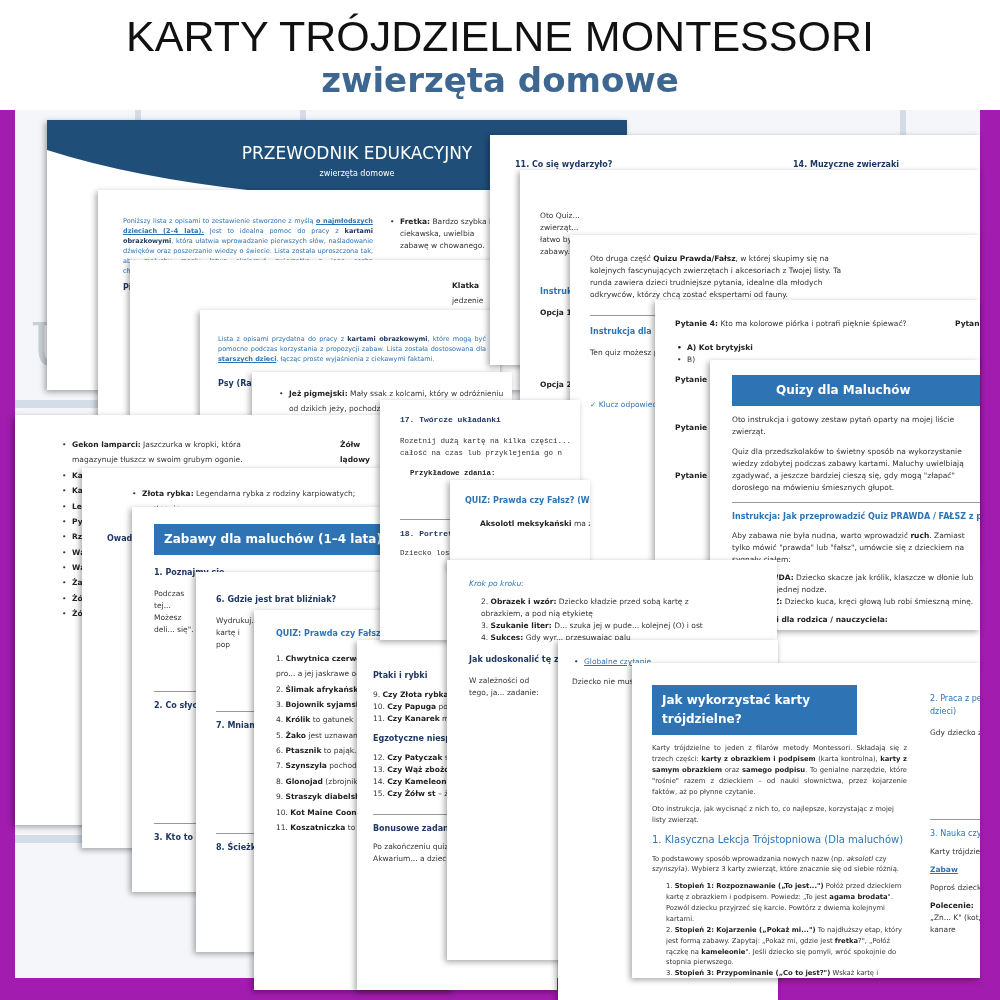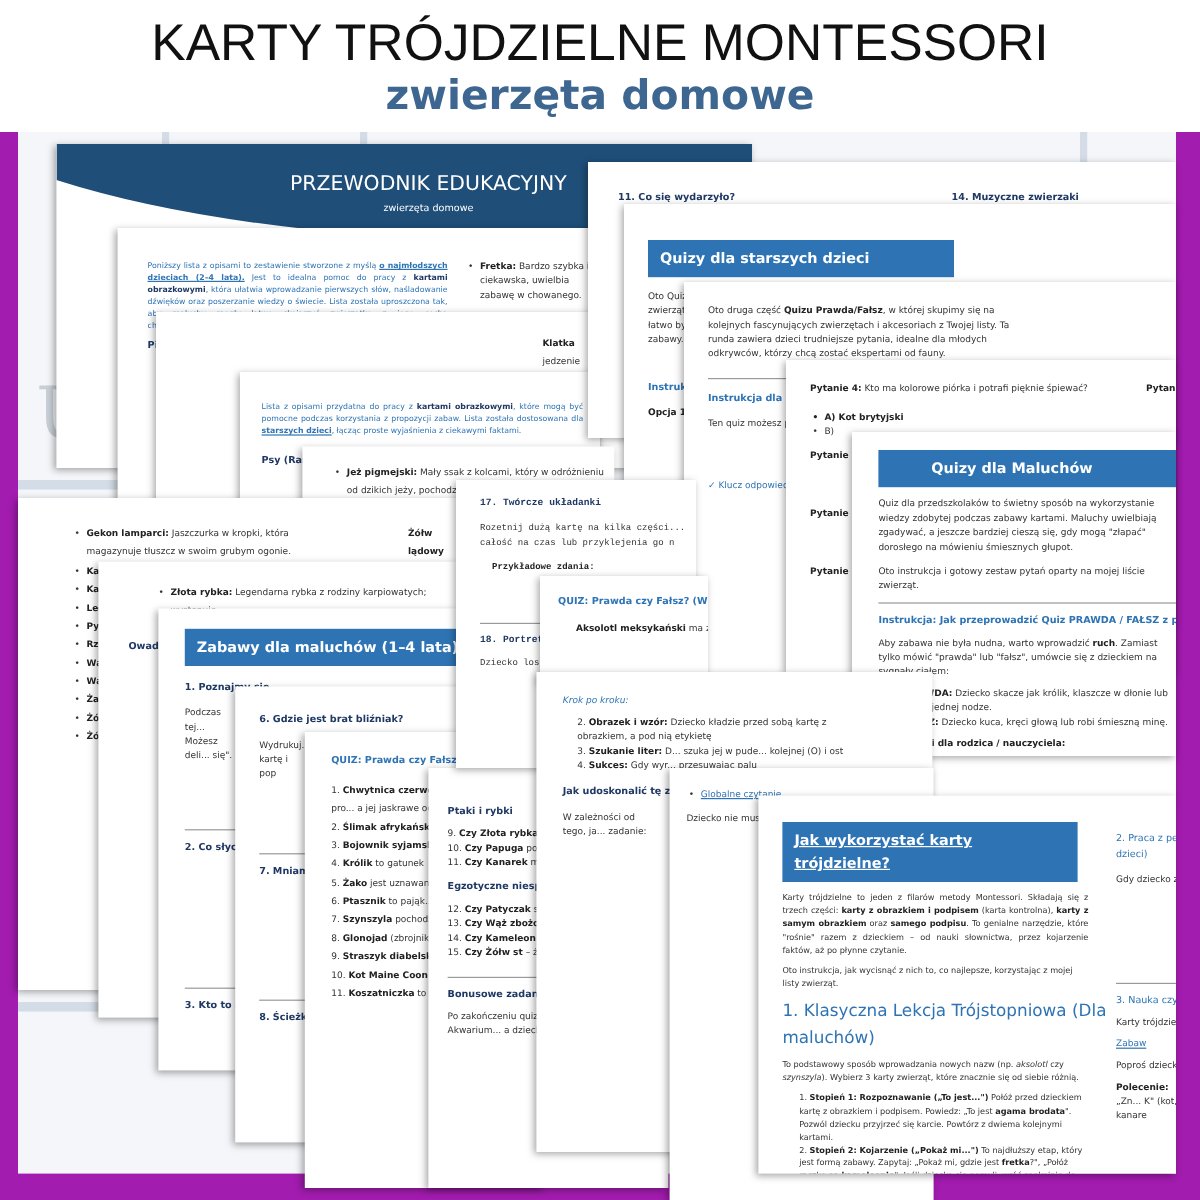--- a/index.html
+++ b/index.html
@@ -83,21 +83,20 @@
     <div class="h-dark" style="position:absolute;left:303px;top:24px;">14. Muzyczne zwierzaki</div>
     <div class="h-dark" style="position:absolute;left:328px;top:66px;">QUIZ: Prawda czy Fałsz? (Wiedza o zwierzętach)</div>
     <div style="position:absolute;left:328px;top:92px;color:#2e74b5;">✓ Klucz odpowiedzi (Dla prowadzącego)</div>
     <div style="position:absolute;left:380px;top:120px;width:120px;">
       <div><span class="b">FAŁSZ.</span><span> Ptaszniki polują aktywnie. Nazwa „ptasznik” wzięła się stąd, że... zjadającego małego ptaka.</span></div>
       <div><span class="b">PRAWDA.</span><span> Woda mogłaby...</span></div>
     </div>
   </div>
 
   <div class="page" style="left:520px;top:60px;width:460px;height:350px;padding:30px 0 0 20px;">
-    <div class="banner" style="width:255px;">Quizy dla starszych dzieci</div>
     <div style="margin-top:10px;width:40px;">Oto Quiz... zwierząt... łatwo by... zabawy.</div>
     <div class="h-blue" style="margin-top:28px;">Instrukc</div>
     <div class="b" style="margin-top:8px;">Opcja 1:</div>
     <div class="b" style="margin-top:60px;">Opcja 2:</div>
   </div>
 
   <div class="page" style="left:570px;top:125px;width:410px;height:430px;padding:18px 0 0 20px;">
     <div style="width:255px;"><span>Oto druga część </span><span class="b">Quizu Prawda/Fałsz</span><span>, w której skupimy się na kolejnych fascynujących zwierzętach i akcesoriach z Twojej listy. Ta runda zawiera dzieci trudniejsze pytania, idealne dla młodych odkrywców, którzy chcą zostać ekspertami od fauny.</span></div>
     <div class="hr" style="width:70px;margin-top:14px;"></div>
     <div class="h-blue" style="margin-top:10px;">Instrukcja dla uczestników</div>
@@ -112,22 +111,22 @@
         <li>B)</li>
       </ul>
     <div class="b" style="margin-top:8px;">Pytanie 5</div>
     <div class="b" style="margin-top:36px;">Pytanie 6</div>
     <div class="b" style="margin-top:36px;">Pytanie 7</div>
     <div class="b" style="position:absolute;left:300px;top:18px;">Pytanie</div>
   </div>
 
   <div class="page" style="left:710px;top:250px;width:270px;height:270px;padding:15px 0 0 22px;">
     <div class="banner" style="width:260px;padding-left:44px;">Quizy dla Maluchów</div>
+    <div style="margin-top:8px;">Oto instrukcja i gotowy zestaw pytań oparty na mojej liście zwierząt.</div>
     <div style="margin-top:8px;width:250px;">Quiz dla przedszkolaków to świetny sposób na wykorzystanie wiedzy zdobytej podczas zabawy kartami. Maluchy uwielbiają zgadywać, a jeszcze bardziej cieszą się, gdy mogą "złapać" dorosłego na mówieniu śmiesznych głupot.</div>
-    <div style="margin-top:8px;">Oto instrukcja i gotowy zestaw pytań oparty na mojej liście zwierząt.</div>
     <div class="hr"></div>
     <div class="h-blue" style="white-space:nowrap;">Instrukcja: Jak przeprowadzić Quiz PRAWDA / FAŁSZ z przedszkolakiem?</div>
     <div style="margin-top:6px;width:250px;"><span>Aby zabawa nie była nudna, warto wprowadzić </span><span class="b">ruch</span><span>. Zamiast tylko mówić "prawda" lub "fałsz", umówcie się z dzieckiem na sygnały ciałem:</span></div>
     <div style="margin:6px 0 0 12px;width:230px;">
       <div>1. <span class="b">PRAWDA:</span><span> Dziecko skacze jak królik, klaszcze w dłonie lub staje na jednej nodze.</span></div>
       <div>2. <span class="b">FAŁSZ:</span><span> Dziecko kuca, kręci głową lub robi śmieszną minę.</span></div>
     </div>
     <div class="b" style="margin-top:6px;">Wskazówki dla rodzica / nauczyciela:</div>
     <ul style="margin:4px 0 0 8px;width:230px;">
         <li>Pokazuj kartę zwierzęcia, o którym czytasz pytanie – to ułatwi dziecku skupienie.</li>
@@ -239,36 +238,36 @@
   </div>
 
   <div class="page" style="left:558px;top:530px;width:220px;height:360px;padding:16px 0 0 14px;">
     <ul>
         <li><span class="u">Globalne czytanie</span></li>
       </ul>
     <div style="margin-top:8px;">Dziecko nie musi... rozpoznawać kszt</div>
   </div>
 
   <div class="page" style="left:632px;top:553px;width:348px;height:315px;padding:22px 0 0 20px;">
-    <div class="banner" style="width:246px;text-decoration:underline;">Jak wykorzystać karty trójdzielne?</div>
+    <div class="banner" style="width:205px;">Jak wykorzystać karty trójdzielne?</div>
     <div style="margin-top:8px;width:255px;text-align:justify;font-size:6.8px;">
       <span>Karty trójdzielne to jeden z filarów metody Montessori. Składają się z trzech części: </span><span class="b">karty z obrazkiem i podpisem</span><span> (karta kontrolna), </span><span class="b">karty z samym obrazkiem</span><span> oraz </span><span class="b">samego podpisu</span><span>. To genialne narzędzie, które "rośnie" razem z dzieckiem – od nauki słownictwa, przez kojarzenie faktów, aż po płynne czytanie.</span>
     </div>
     <div style="margin-top:6px;width:255px;font-size:6.8px;">Oto instrukcja, jak wycisnąć z nich to, co najlepsze, korzystając z mojej listy zwierząt.</div>
-    <div class="h-blue" style="margin-top:6px;font-size:14px;font-weight:normal;">1. Klasyczna Lekcja Trójstopniowa (Dla maluchów)</div>
+    <div class="h-blue" style="margin-top:6px;font-size:10px;font-weight:normal;">1. Klasyczna Lekcja Trójstopniowa (Dla maluchów)</div>
     <div style="margin-top:6px;width:255px;font-size:6.8px;"><span>To podstawowy sposób wprowadzania nowych nazw (np. </span><i>aksolotl</i><span> czy </span><i>szynszyla</i><span>). Wybierz 3 karty zwierząt, które znacznie się od siebie różnią.</span></div>
     <div style="margin:6px 0 0 14px;width:240px;font-size:6.8px;">
       <div>1. <span class="b">Stopień 1: Rozpoznawanie („To jest...")</span><span> Połóż przed dzieckiem kartę z obrazkiem i podpisem. Powiedz: „To jest </span><span class="b">agama brodata</span><span>". Pozwól dziecku przyjrzeć się karcie. Powtórz z dwiema kolejnymi kartami.</span></div>
       <div>2. <span class="b">Stopień 2: Kojarzenie („Pokaż mi...")</span><span> To najdłuższy etap, który jest formą zabawy. Zapytaj: „Pokaż mi, gdzie jest </span><span class="b">fretka</span><span>?", „Połóż rączkę na </span><span class="b">kameleonie</span><span>". Jeśli dziecko się pomyli, wróć spokojnie do stopnia pierwszego.</span></div>
       <div>3. <span class="b">Stopień 3: Przypominanie („Co to jest?")</span><span> Wskaż kartę i zapytaj:</span></div>
     </div>
     <div style="position:absolute;left:298px;top:30px;width:60px;">
       <div class="h-blue" style="font-weight:normal;font-size:8px;">2. Praca z pe... dzieci)</div>
       <div style="margin-top:8px;">Gdy dziecko zn</div>
       <div class="hr" style="margin-top:80px;"></div>
       <div class="h-blue" style="font-weight:normal;font-size:8px;">3. Nauka czy</div>
       <div style="margin-top:6px;">Karty trójdzieln</div>
-      <div style="margin-top:6px;"><span class="u">Zabaw</span></div>
+      <div style="margin-top:6px;font-weight:bold;"><span class="u">Zabaw</span></div>
       <div style="margin-top:6px;">Poproś dziecko</div>
       <div style="margin-top:6px;"><span class="b">Polecenie:</span><span> „Zn... K" (kot, kanare</span></div>
     </div>
   </div>
 </div>
 
 </body></html>

